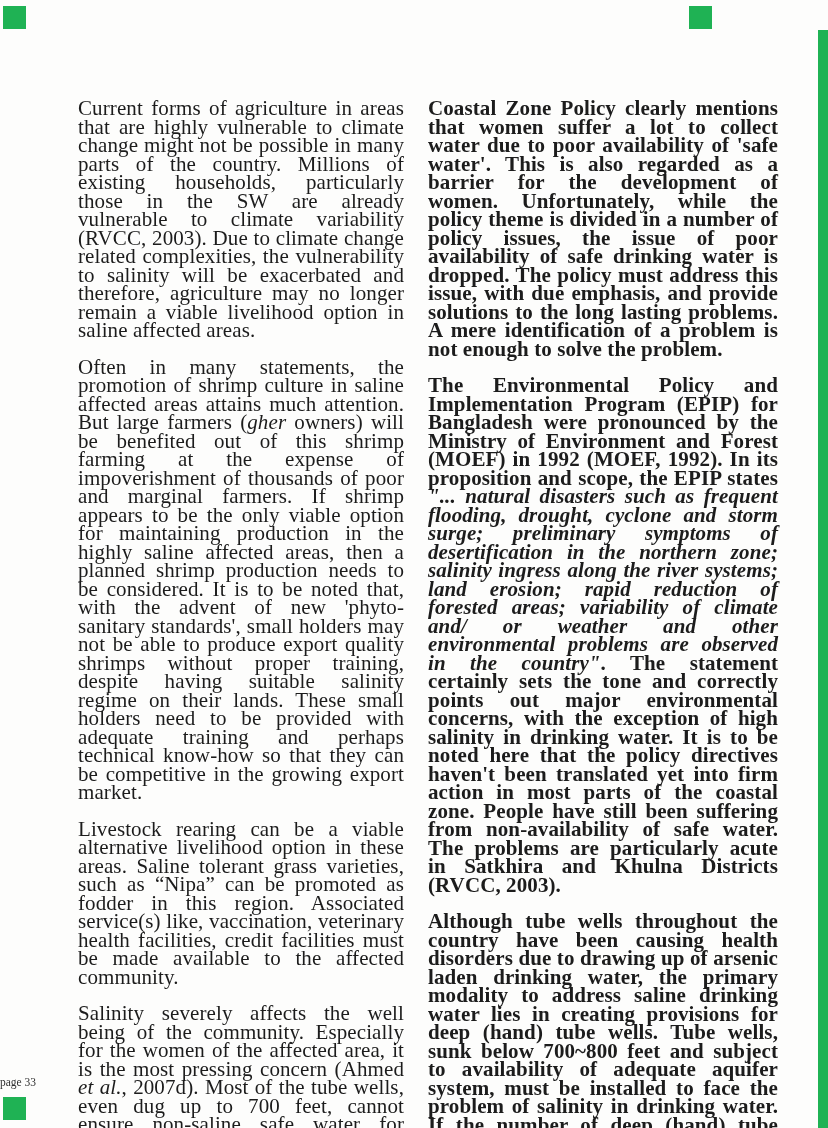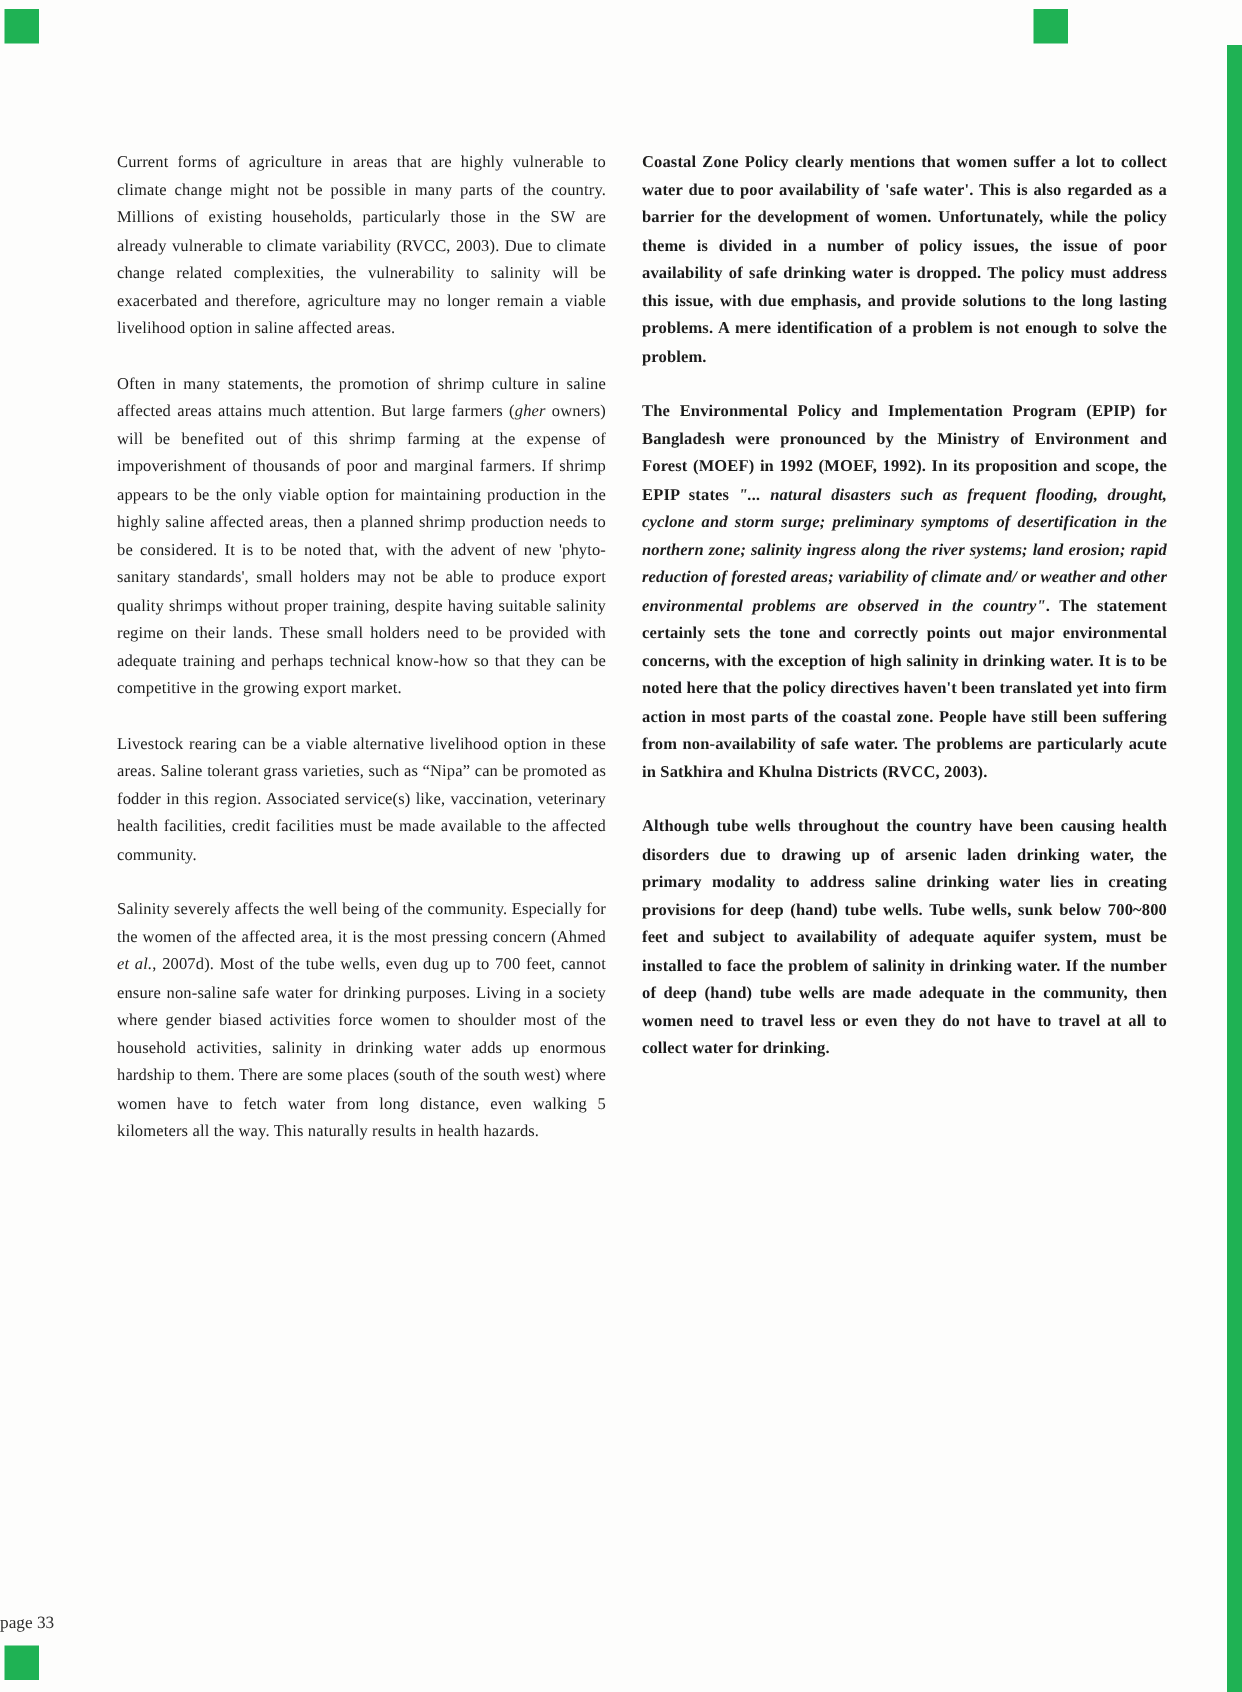--- a/index.html
+++ b/index.html
@@ -21,21 +21,21 @@
     left: 78px;
     top: 99px;
     display: flex;
     gap: 24px;
   }
   .col { display: block; }
   .col-left  { width: 326px; }
   .col-right { width: 350px; font-weight: bold; }
   .para {
     margin: 0 0 18px 0;
-    font-size: 11px;
+    font-size: 21px;
     line-height: 18.5px;
     text-align: justify;
     letter-spacing: 0.1px;
   }
   .para em { font-style: italic; }
   .footer {
     position: absolute;
     left: 0;
     right: 0;
     top: 1076px;

